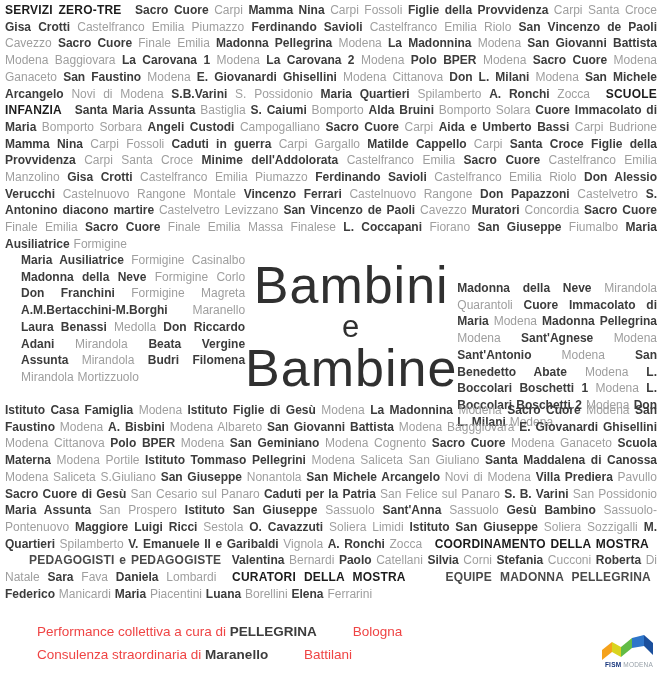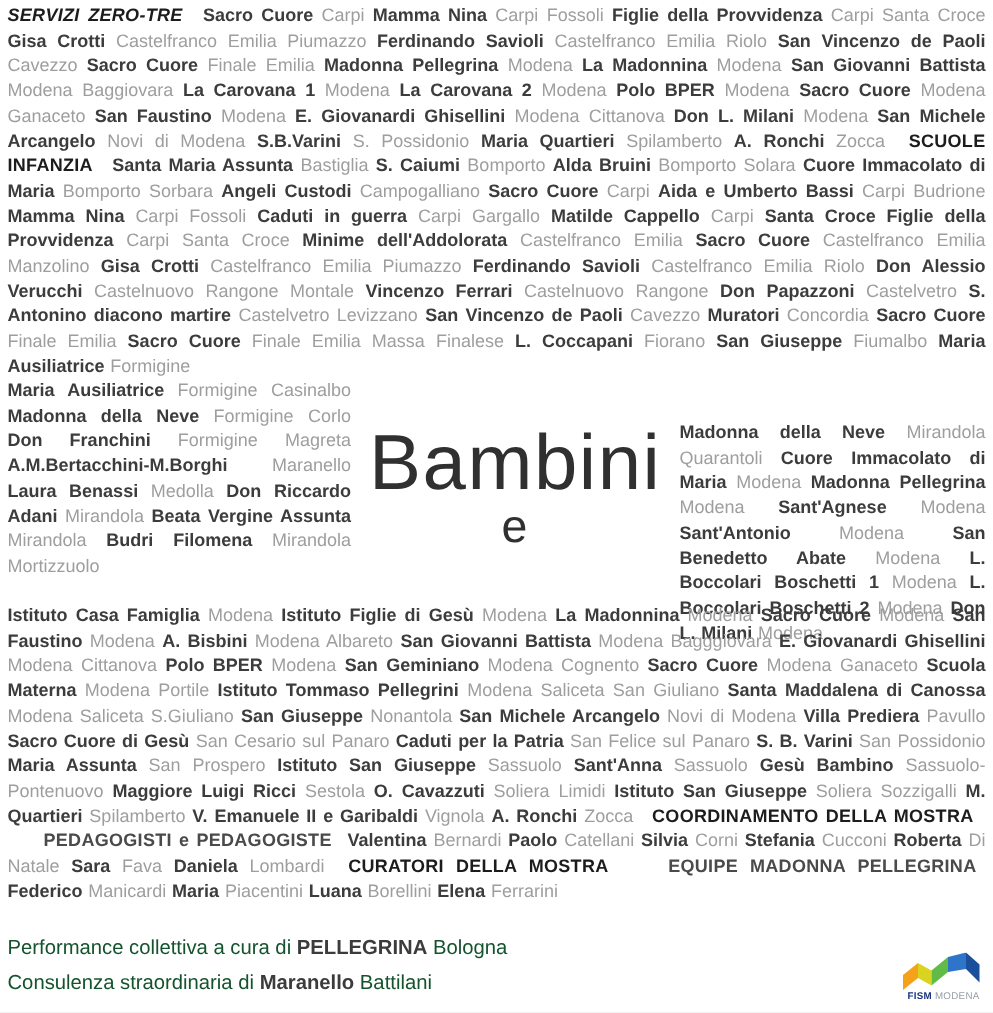--- a/index.html
+++ b/index.html
@@ -12,35 +12,35 @@
   .para {
     text-align:justify;
     font-size:12px; line-height:16.7px;
     word-spacing:0.5px;
     color:var(--light-text,#9e9e9e);
   }
   .seg.n { color:var(--light-text,#9e9e9e); font-weight:normal; }
   .seg.b { color:var(--bold-text,#3c3c3c); font-weight:bold; }
   .seg.h { color:var(--header-text,#1c1c1c); font-weight:bold; margin:0 8px; letter-spacing:0.2px; }
   .seg.h2 { color:#4a4a4a; font-weight:bold; margin-right:6px; letter-spacing:0.2px;padding-left:24px; }
-  .para .seg.h:first-child { margin-left:0;font-style:italic; }
+  .para .seg.h:first-child { margin-left:0; }
 
   .top-block    { position:absolute; top:2px;   left:5px; right:5px; }
-  .middle-block { position:absolute; top:252px; left:5px; right:5px; height:150px; display:flex; }
+  .middle-block { position:absolute; top:252px; left:21px; right:5px; height:150px; display:flex; }
   .col-left  { width:229px; }
   .col-center{ flex:1; display:flex; flex-direction:column; align-items:center; justify-content:center; }
   .col-right { width:204px;margin-top:28px; }
   .bottom-block { position:absolute; top:402px; left:5px; right:5px; }
 
   .big-title { color:#303030; font-weight:300; letter-spacing:1px; }
   .big-title .word { font-size:52px; line-height:47px; display:block; text-align:center; }
   .big-title .conj { font-size:31px; line-height:30px; display:block; text-align:center; margin:3px 0; }
 
   .footer-line { position:absolute; left:5px; font-size:13.5px; line-height:16px; color:#868686; }
-  .footer-line .seg.n { color:#14532d; }
+  .footer-line .seg.n { color:#ef4444;margin-left:32px; }
   .footer-line .seg.b { color:#3c3c3c; }
   .footer-1 { top:624px; }
   .footer-2 { top:647px; }
 
   .logo { position:absolute; right:4px; bottom:6px; width:58px; text-align:center; }
   .logo svg { display:block; width:56px; height:26px; margin:0 auto; }
   .logo-text { font-size:6.5px; line-height:8px; white-space:nowrap; letter-spacing:0.2px; }
   .logo-text .fism   { color:#16357c; font-weight:bold; }
   .logo-text .modena { color:#97a0a8; }
 </style>
@@ -50,20 +50,21 @@
 <div class="poster" style="--header-text: #1c1c1c; --bold-text: #3c3c3c; --light-text: #9e9e9e;">
 
   <div class="para top-block"><span class="seg h">SERVIZI ZERO-TRE</span> <span class="seg b">Sacro Cuore</span> <span class="seg n">Carpi</span> <span class="seg b">Mamma Nina</span> <span class="seg n">Carpi Fossoli</span> <span class="seg b">Figlie della Provvidenza</span> <span class="seg n">Carpi Santa Croce</span> <span class="seg b">Gisa Crotti</span> <span class="seg n">Castelfranco Emilia Piumazzo</span> <span class="seg b">Ferdinando Savioli</span> <span class="seg n">Castelfranco Emilia Riolo</span> <span class="seg b">San Vincenzo de Paoli</span> <span class="seg n">Cavezzo</span> <span class="seg b">Sacro Cuore</span> <span class="seg n">Finale Emilia</span> <span class="seg b">Madonna Pellegrina</span> <span class="seg n">Modena</span> <span class="seg b">La Madonnina</span> <span class="seg n">Modena</span> <span class="seg b">San Giovanni Battista</span> <span class="seg n">Modena Baggiovara</span> <span class="seg b">La Carovana 1</span> <span class="seg n">Modena</span> <span class="seg b">La Carovana 2</span> <span class="seg n">Modena</span> <span class="seg b">Polo BPER</span> <span class="seg n">Modena</span> <span class="seg b">Sacro Cuore</span> <span class="seg n">Modena Ganaceto</span> <span class="seg b">San Faustino</span> <span class="seg n">Modena</span> <span class="seg b">E. Giovanardi Ghisellini</span> <span class="seg n">Modena Cittanova</span> <span class="seg b">Don L. Milani</span> <span class="seg n">Modena</span> <span class="seg b">San Michele Arcangelo</span> <span class="seg n">Novi di Modena</span> <span class="seg b">S.B.Varini</span> <span class="seg n">S. Possidonio</span> <span class="seg b">Maria Quartieri</span> <span class="seg n">Spilamberto</span> <span class="seg b">A. Ronchi</span> <span class="seg n">Zocca</span> <span class="seg h">SCUOLE INFANZIA</span> <span class="seg b">Santa Maria Assunta</span> <span class="seg n">Bastiglia</span> <span class="seg b">S. Caiumi</span> <span class="seg n">Bomporto</span> <span class="seg b">Alda Bruini</span> <span class="seg n">Bomporto Solara</span> <span class="seg b">Cuore Immacolato di Maria</span> <span class="seg n">Bomporto Sorbara</span> <span class="seg b">Angeli Custodi</span> <span class="seg n">Campogalliano</span> <span class="seg b">Sacro Cuore</span> <span class="seg n">Carpi</span> <span class="seg b">Aida e Umberto Bassi</span> <span class="seg n">Carpi Budrione</span> <span class="seg b">Mamma Nina</span> <span class="seg n">Carpi Fossoli</span> <span class="seg b">Caduti in guerra</span> <span class="seg n">Carpi Gargallo</span> <span class="seg b">Matilde Cappello</span> <span class="seg n">Carpi</span> <span class="seg b">Santa Croce Figlie della Provvidenza</span> <span class="seg n">Carpi Santa Croce</span> <span class="seg b">Minime dell'Addolorata</span> <span class="seg n">Castelfranco Emilia</span> <span class="seg b">Sacro Cuore</span> <span class="seg n">Castelfranco Emilia Manzolino</span> <span class="seg b">Gisa Crotti</span> <span class="seg n">Castelfranco Emilia Piumazzo</span> <span class="seg b">Ferdinando Savioli</span> <span class="seg n">Castelfranco Emilia Riolo</span> <span class="seg b">Don Alessio Verucchi</span> <span class="seg n">Castelnuovo Rangone Montale</span> <span class="seg b">Vincenzo Ferrari</span> <span class="seg n">Castelnuovo Rangone</span> <span class="seg b">Don Papazzoni</span> <span class="seg n">Castelvetro</span> <span class="seg b">S. Antonino diacono martire</span> <span class="seg n">Castelvetro Levizzano</span> <span class="seg b">San Vincenzo de Paoli</span> <span class="seg n">Cavezzo</span> <span class="seg b">Muratori</span> <span class="seg n">Concordia</span> <span class="seg b">Sacro Cuore</span> <span class="seg n">Finale Emilia</span> <span class="seg b">Sacro Cuore</span> <span class="seg n">Finale Emilia Massa Finalese</span> <span class="seg b">L. Coccapani</span> <span class="seg n">Fiorano</span> <span class="seg b">San Giuseppe</span> <span class="seg n">Fiumalbo</span> <span class="seg b">Maria Ausiliatrice</span> <span class="seg n">Formigine</span></div>
 
   <div class="middle-block">
     <div class="para col-left"><span class="seg b">Maria Ausiliatrice</span> <span class="seg n">Formigine Casinalbo</span> <span class="seg b">Madonna della Neve</span> <span class="seg n">Formigine Corlo</span> <span class="seg b">Don Franchini</span> <span class="seg n">Formigine Magreta</span> <span class="seg b">A.M.Bertacchini-M.Borghi</span> <span class="seg n">Maranello</span> <span class="seg b">Laura Benassi</span> <span class="seg n">Medolla</span> <span class="seg b">Don Riccardo Adani</span> <span class="seg n">Mirandola</span> <span class="seg b">Beata Vergine Assunta</span> <span class="seg n">Mirandola</span> <span class="seg b">Budri Filomena</span> <span class="seg n">Mirandola Mortizzuolo</span></div>
 
     <div class="col-center big-title">
       <span class="word">Bambini</span>
       <span class="conj">e</span>
+      <span class="word">Bambine</span>
     </div>
 
     <div class="para col-right"><span class="seg b">Madonna della Neve</span> <span class="seg n">Mirandola Quarantoli</span> <span class="seg b">Cuore Immacolato di Maria</span> <span class="seg n">Modena</span> <span class="seg b">Madonna Pellegrina</span> <span class="seg n">Modena</span> <span class="seg b">Sant'Agnese</span> <span class="seg n">Modena</span> <span class="seg b">Sant'Antonio</span> <span class="seg n">Modena</span> <span class="seg b">San Benedetto Abate</span> <span class="seg n">Modena</span> <span class="seg b">L. Boccolari Boschetti 1</span> <span class="seg n">Modena</span> <span class="seg b">L. Boccolari Boschetti 2</span> <span class="seg n">Modena</span> <span class="seg b">Don L. Milani</span> <span class="seg n">Modena</span></div>
   </div>
 
   <div class="para bottom-block"><span class="seg b">Istituto Casa Famiglia</span> <span class="seg n">Modena</span> <span class="seg b">Istituto Figlie di Gesù</span> <span class="seg n">Modena</span> <span class="seg b">La Madonnina</span> <span class="seg n">Modena</span> <span class="seg b">Sacro Cuore</span> <span class="seg n">Modena</span> <span class="seg b">San Faustino</span> <span class="seg n">Modena</span> <span class="seg b">A. Bisbini</span> <span class="seg n">Modena Albareto</span> <span class="seg b">San Giovanni Battista</span> <span class="seg n">Modena Bagggiovara</span> <span class="seg b">E. Giovanardi Ghisellini</span> <span class="seg n">Modena Cittanova</span> <span class="seg b">Polo BPER</span> <span class="seg n">Modena</span> <span class="seg b">San Geminiano</span> <span class="seg n">Modena Cognento</span> <span class="seg b">Sacro Cuore</span> <span class="seg n">Modena Ganaceto</span> <span class="seg b">Scuola Materna</span> <span class="seg n">Modena Portile</span> <span class="seg b">Istituto Tommaso Pellegrini</span> <span class="seg n">Modena Saliceta San Giuliano</span> <span class="seg b">Santa Maddalena di Canossa</span> <span class="seg n">Modena Saliceta S.Giuliano</span> <span class="seg b">San Giuseppe</span> <span class="seg n">Nonantola</span> <span class="seg b">San Michele Arcangelo</span> <span class="seg n">Novi di Modena</span> <span class="seg b">Villa Prediera</span> <span class="seg n">Pavullo</span> <span class="seg b">Sacro Cuore di Gesù</span> <span class="seg n">San Cesario sul Panaro</span> <span class="seg b">Caduti per la Patria</span> <span class="seg n">San Felice sul Panaro</span> <span class="seg b">S. B. Varini</span> <span class="seg n">San Possidonio</span> <span class="seg b">Maria Assunta</span> <span class="seg n">San Prospero</span> <span class="seg b">Istituto San Giuseppe</span> <span class="seg n">Sassuolo</span> <span class="seg b">Sant'Anna</span> <span class="seg n">Sassuolo</span> <span class="seg b">Gesù Bambino</span> <span class="seg n">Sassuolo-Pontenuovo</span> <span class="seg b">Maggiore Luigi Ricci</span> <span class="seg n">Sestola</span> <span class="seg b">O. Cavazzuti</span> <span class="seg n">Soliera Limidi</span> <span class="seg b">Istituto San Giuseppe</span> <span class="seg n">Soliera Sozzigalli</span> <span class="seg b">M. Quartieri</span> <span class="seg n">Spilamberto</span> <span class="seg b">V. Emanuele II e Garibaldi</span> <span class="seg n">Vignola</span> <span class="seg b">A. Ronchi</span> <span class="seg n">Zocca</span> <span class="seg h">COORDINAMENTO DELLA MOSTRA</span> <span class="seg h2">PEDAGOGISTI e PEDAGOGISTE</span> <span class="seg b">Valentina</span> <span class="seg n">Bernardi</span> <span class="seg b">Paolo</span> <span class="seg n">Catellani</span> <span class="seg b">Silvia</span> <span class="seg n">Corni</span> <span class="seg b">Stefania</span> <span class="seg n">Cucconi</span> <span class="seg b">Roberta</span> <span class="seg n">Di Natale</span> <span class="seg b">Sara</span> <span class="seg n">Fava</span> <span class="seg b">Daniela</span> <span class="seg n">Lombardi</span> <span class="seg h">CURATORI DELLA MOSTRA</span> <span class="seg h2">EQUIPE MADONNA PELLEGRINA</span> <span class="seg b">Federico</span> <span class="seg n">Manicardi</span> <span class="seg b">Maria</span> <span class="seg n">Piacentini</span> <span class="seg b">Luana</span> <span class="seg n">Borellini</span> <span class="seg b">Elena</span> <span class="seg n">Ferrarini</span></div>
 
   <div class="footer-line footer-1"><span class="seg n">Performance collettiva a cura di</span> <span class="seg b">PELLEGRINA</span> <span class="seg n">Bologna</span></div>
 
   <div class="footer-line footer-2"><span class="seg n">Consulenza straordinaria di</span> <span class="seg b">Maranello</span> <span class="seg n">Battilani</span></div>

